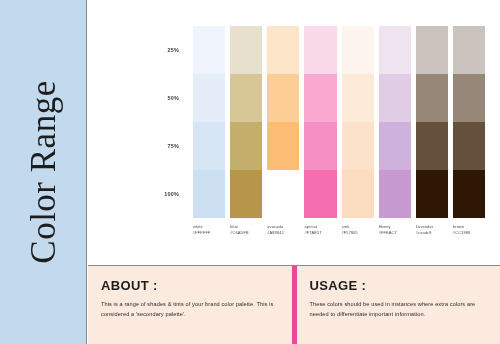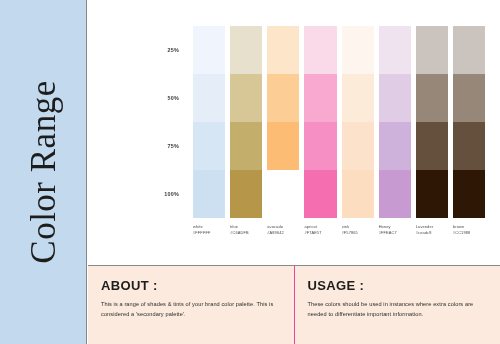--- a/index.html
+++ b/index.html
@@ -141,21 +141,21 @@
     background: #fbeadd;
   }
   .info-box {
     flex: 1 1 0;
     padding: 12px 13px 0 13px;
     box-sizing: border-box;
     background: #fbeadd;
     position: relative;
   }
   .info-box + .info-box {
-    border-left: 1px solid #ec4899;
+    border-left: 5px solid #ec4899;
   }
   .info-heading {
     font-size: 13px;
     font-weight: 700;
     color: #1d1d1d;
     letter-spacing: 0.35px;
     margin: 0 0 7px 0;
   }
   .info-body {
     font-size: 5.6px;

